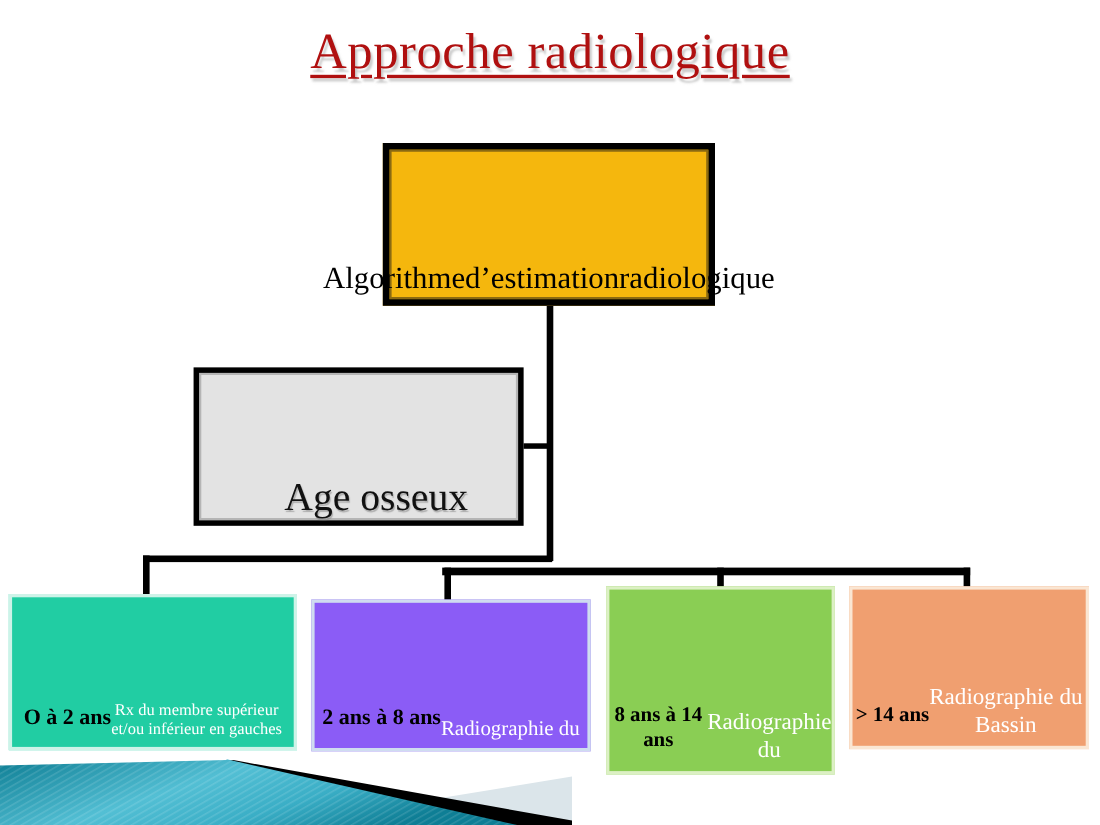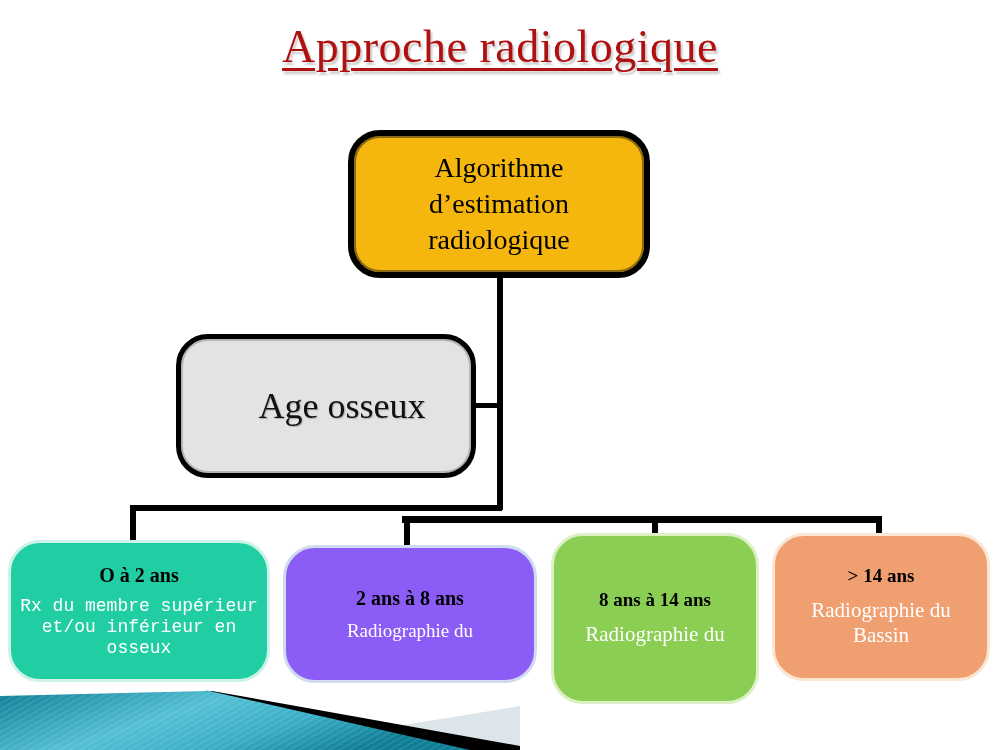--- a/index.html
+++ b/index.html
@@ -38,25 +38,24 @@
   .conn {
     position: absolute;
     background: #000000;
   }
 
   
   .node {
     position: absolute;
     box-sizing: border-box;
     display: flex;
-    flex-direction: column;
-    align-items: center;
+    flex-direction: row;
+    align-items: flex-end;
     justify-content: center;
     text-align: center;
-    border-radius: 32px;
   }
 
   
   #box-top {
     left: 348px;
     top: 130px;
     width: 302px;
     height: 148px;
     background: #f5b70d;
     border: 6px solid #000000;
@@ -100,21 +99,21 @@
 
   #box-1 {
     left: 8px;
     top: 540px;
     width: 262px;
     height: 142px;
     background: #21cda3;
     border: 3px solid #cdf3e8;
   }
   #box-1 .hdr { font-size: 20px; }
-  #box-1 .body { font-size: 18px; font-family: Liberation Mono, monospace; }
+  #box-1 .body { font-size: 15px; }
 
   #box-2 {
     left: 283px;
     top: 545px;
     width: 254px;
     height: 138px;
     background: #8b5cf6;
     border: 3px solid #cfdcf0;
   }
   #box-2 .hdr { font-size: 20px; margin-bottom: 10px; }
@@ -179,21 +178,21 @@
   </div>
 
   <div class="node" id="box-age">
     <span>Age osseux</span>
   </div>
 
   <div class="node leaf" id="box-1">
     <div class="hdr">O à 2 ans</div>
     <div class="body">
       <div>Rx du membre supérieur</div>
-      <div>et/ou inférieur en osseux</div>
+      <div>et/ou inférieur en gauches</div>
     </div>
   </div>
 
   <div class="node leaf" id="box-2">
     <div class="hdr">2 ans à 8 ans</div>
     <div class="body">
       <div>Radiographie du</div>
     </div>
   </div>
 

